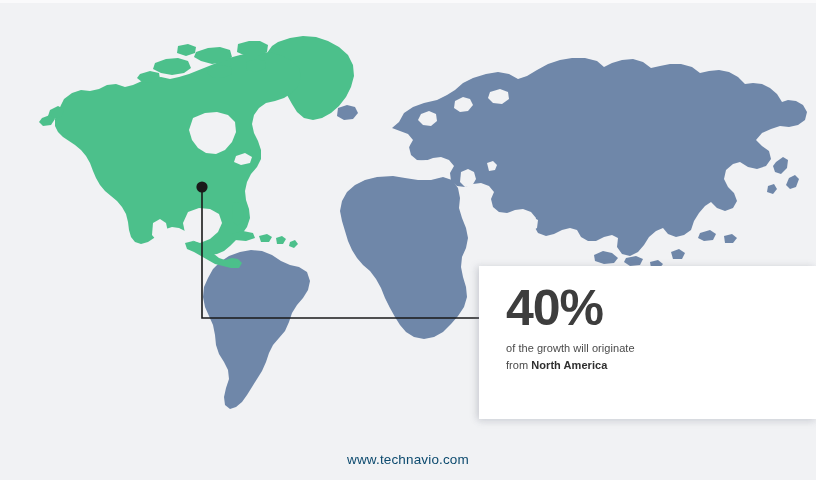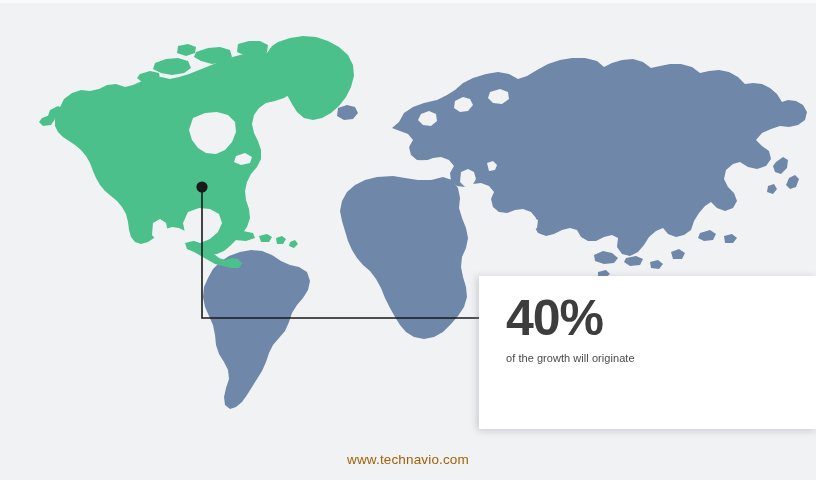--- a/index.html
+++ b/index.html
@@ -35,21 +35,21 @@
     position: absolute;
     left: 0; top: 0;
     width: 816px; height: 445px;
     pointer-events: none;
   }
 
   
   #callout-card {
     position: absolute;
     left: 479px;
-    top: 276px;
+    top: 266px;
     width: 337px;
     height: 153px;
     background: #ffffff;
     box-sizing: border-box;
     padding: 16px 24px 0 27px;
     box-shadow: -3px 0 7px rgba(120,125,140,0.20),
                  0 3px 7px rgba(120,125,140,0.16);
   }
   #callout-percent {
     font-size: 50px;
@@ -69,21 +69,21 @@
   .callout-strong { font-weight: 700; color: #2f2f2f; }
 
   
   #footer-url {
     position: absolute;
     left: 0;
     top: 452px;
     width: 816px;
     text-align: center;
     font-size: 13.5px;
-    color: #a16207;
+    color: #0c4a6e;
     letter-spacing: 0.15px;
   }
 </style>
 </head>
 <body>
 
 <div id="stage">
 
   <div id="top-hairline"></div>
 
@@ -243,17 +243,18 @@
   </div>
 
   <svg id="leader-svg" viewBox="0 0 816 445" xmlns="http://www.w3.org/2000/svg">
     <path d="M202,187 L202,318 L479,318" fill="none" stroke="#1a1a1a" stroke-width="1.6"></path>
     <circle cx="202" cy="187" r="5.6" fill="#1a1a1a"></circle>
   </svg>
 
   <div id="callout-card">
     <div id="callout-percent">40%</div>
     <div class="callout-line">of the growth will originate</div>
+    <div class="callout-line"><span>from </span><span class="callout-strong">North America</span></div>
   </div>
 
   <div id="footer-url">www.technavio.com</div>
 
 </div>
 
 </body></html>

